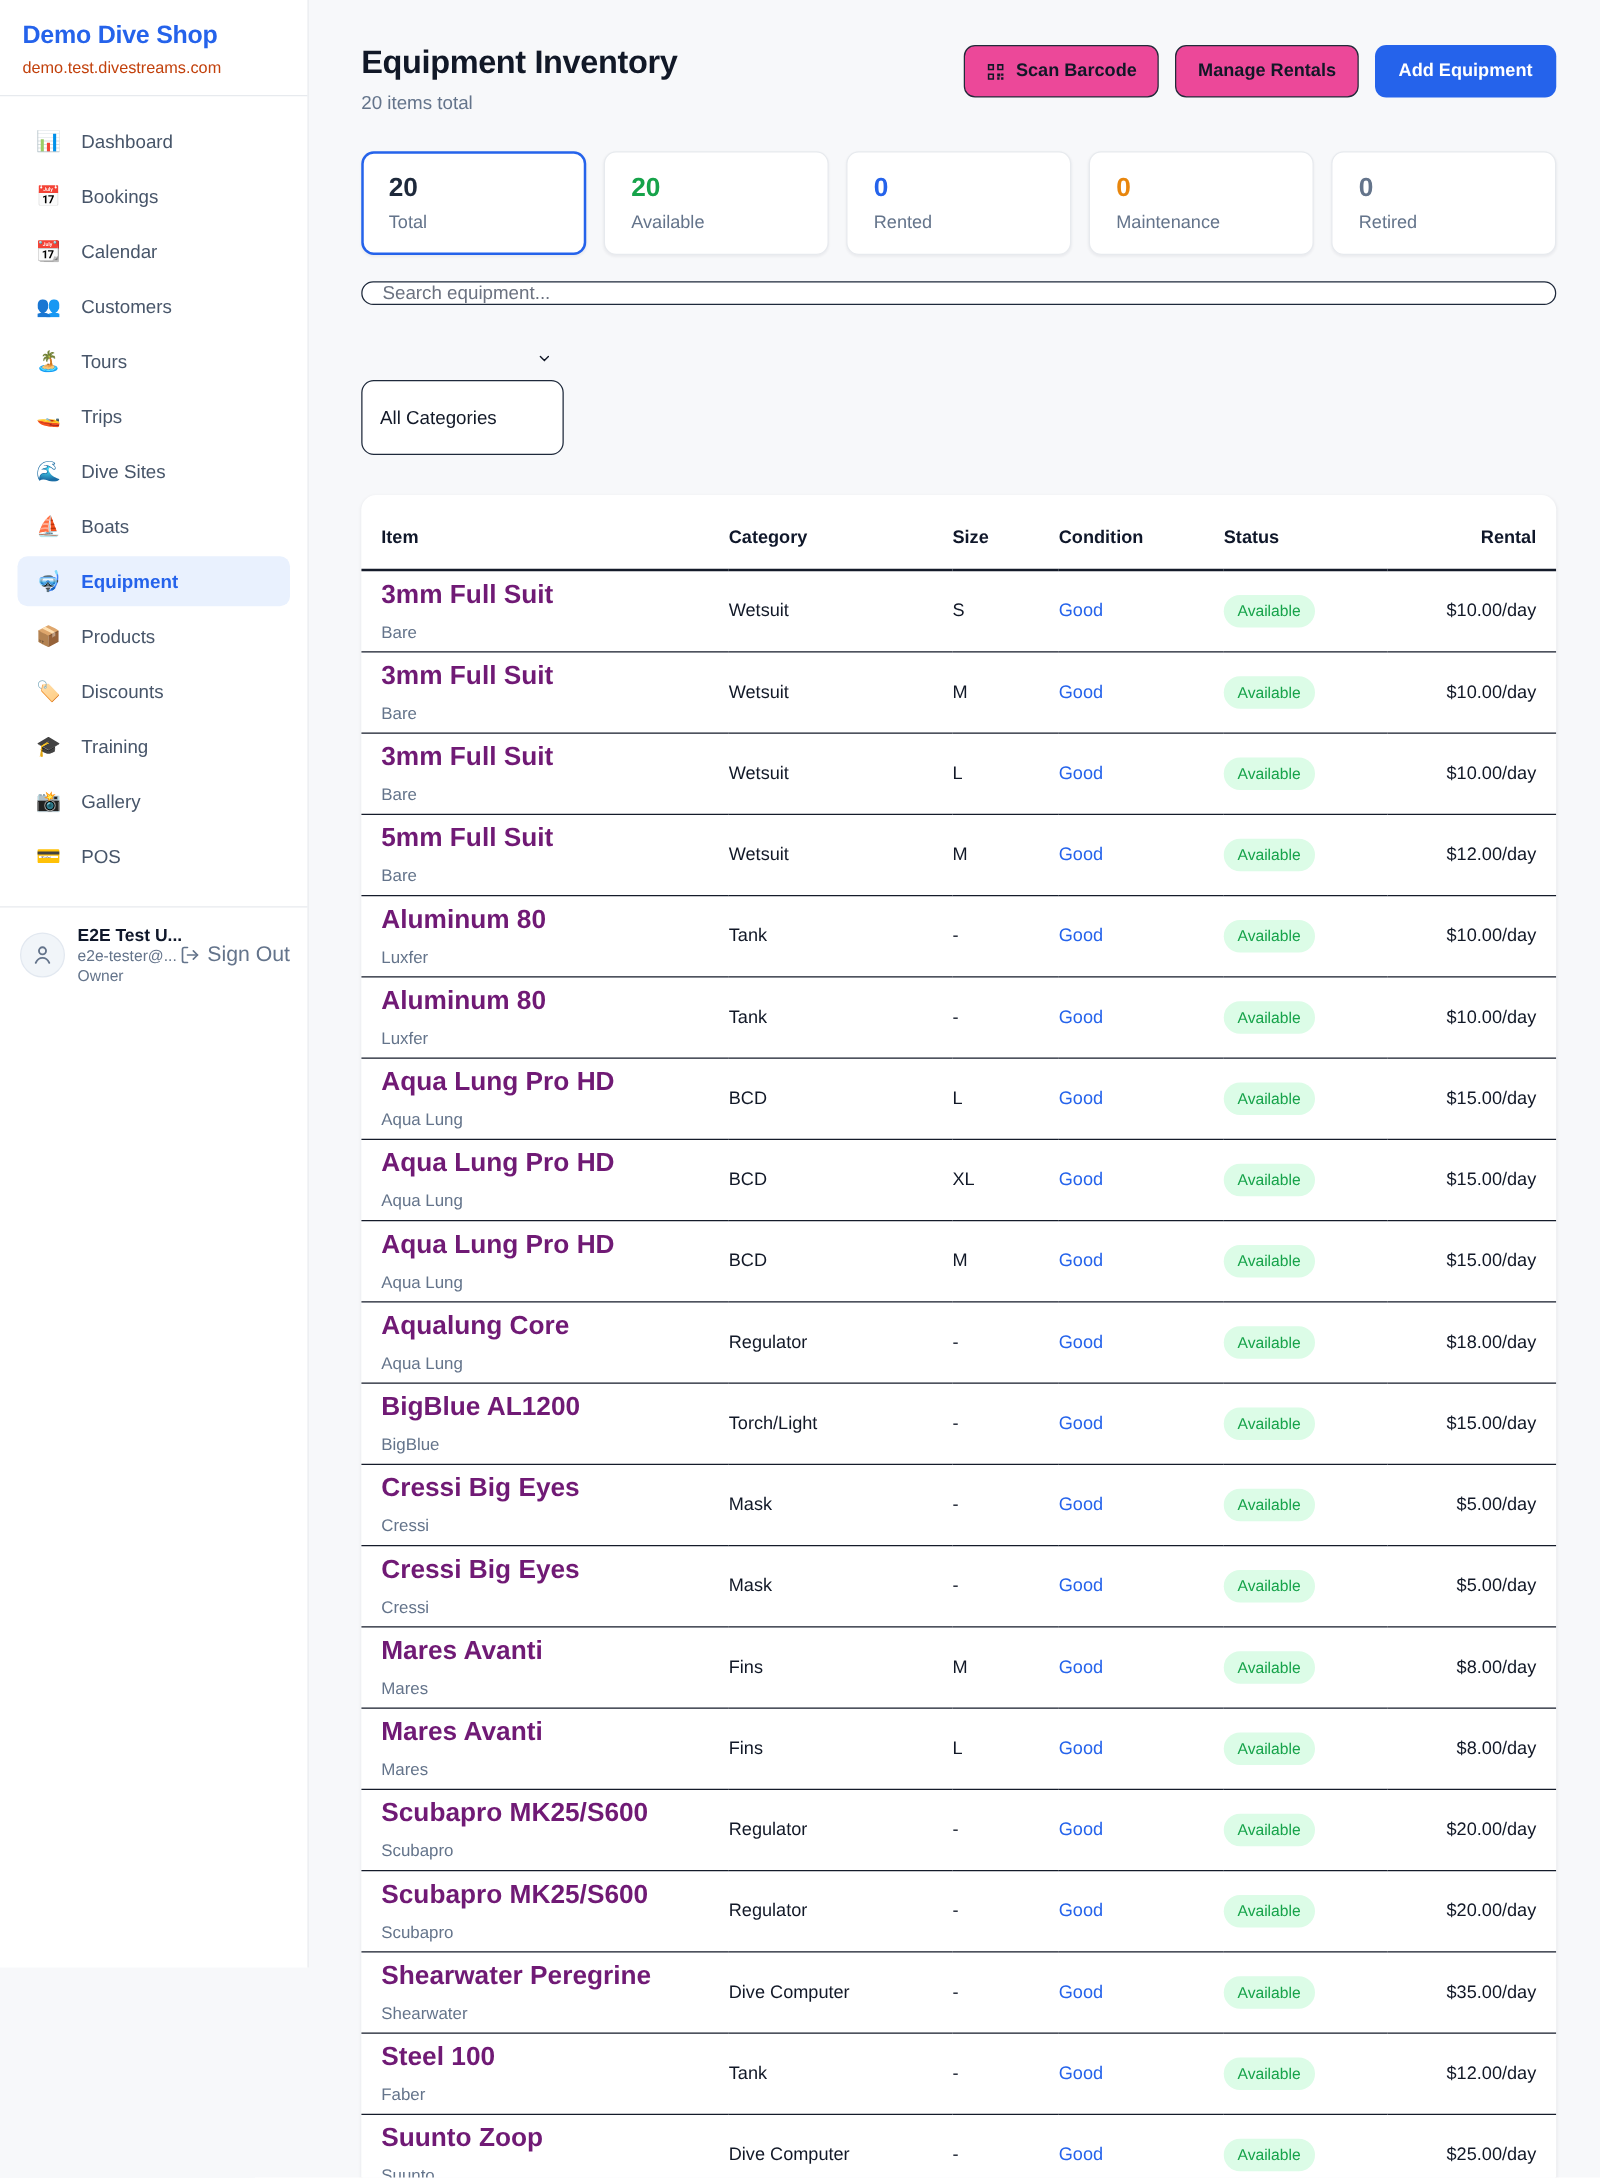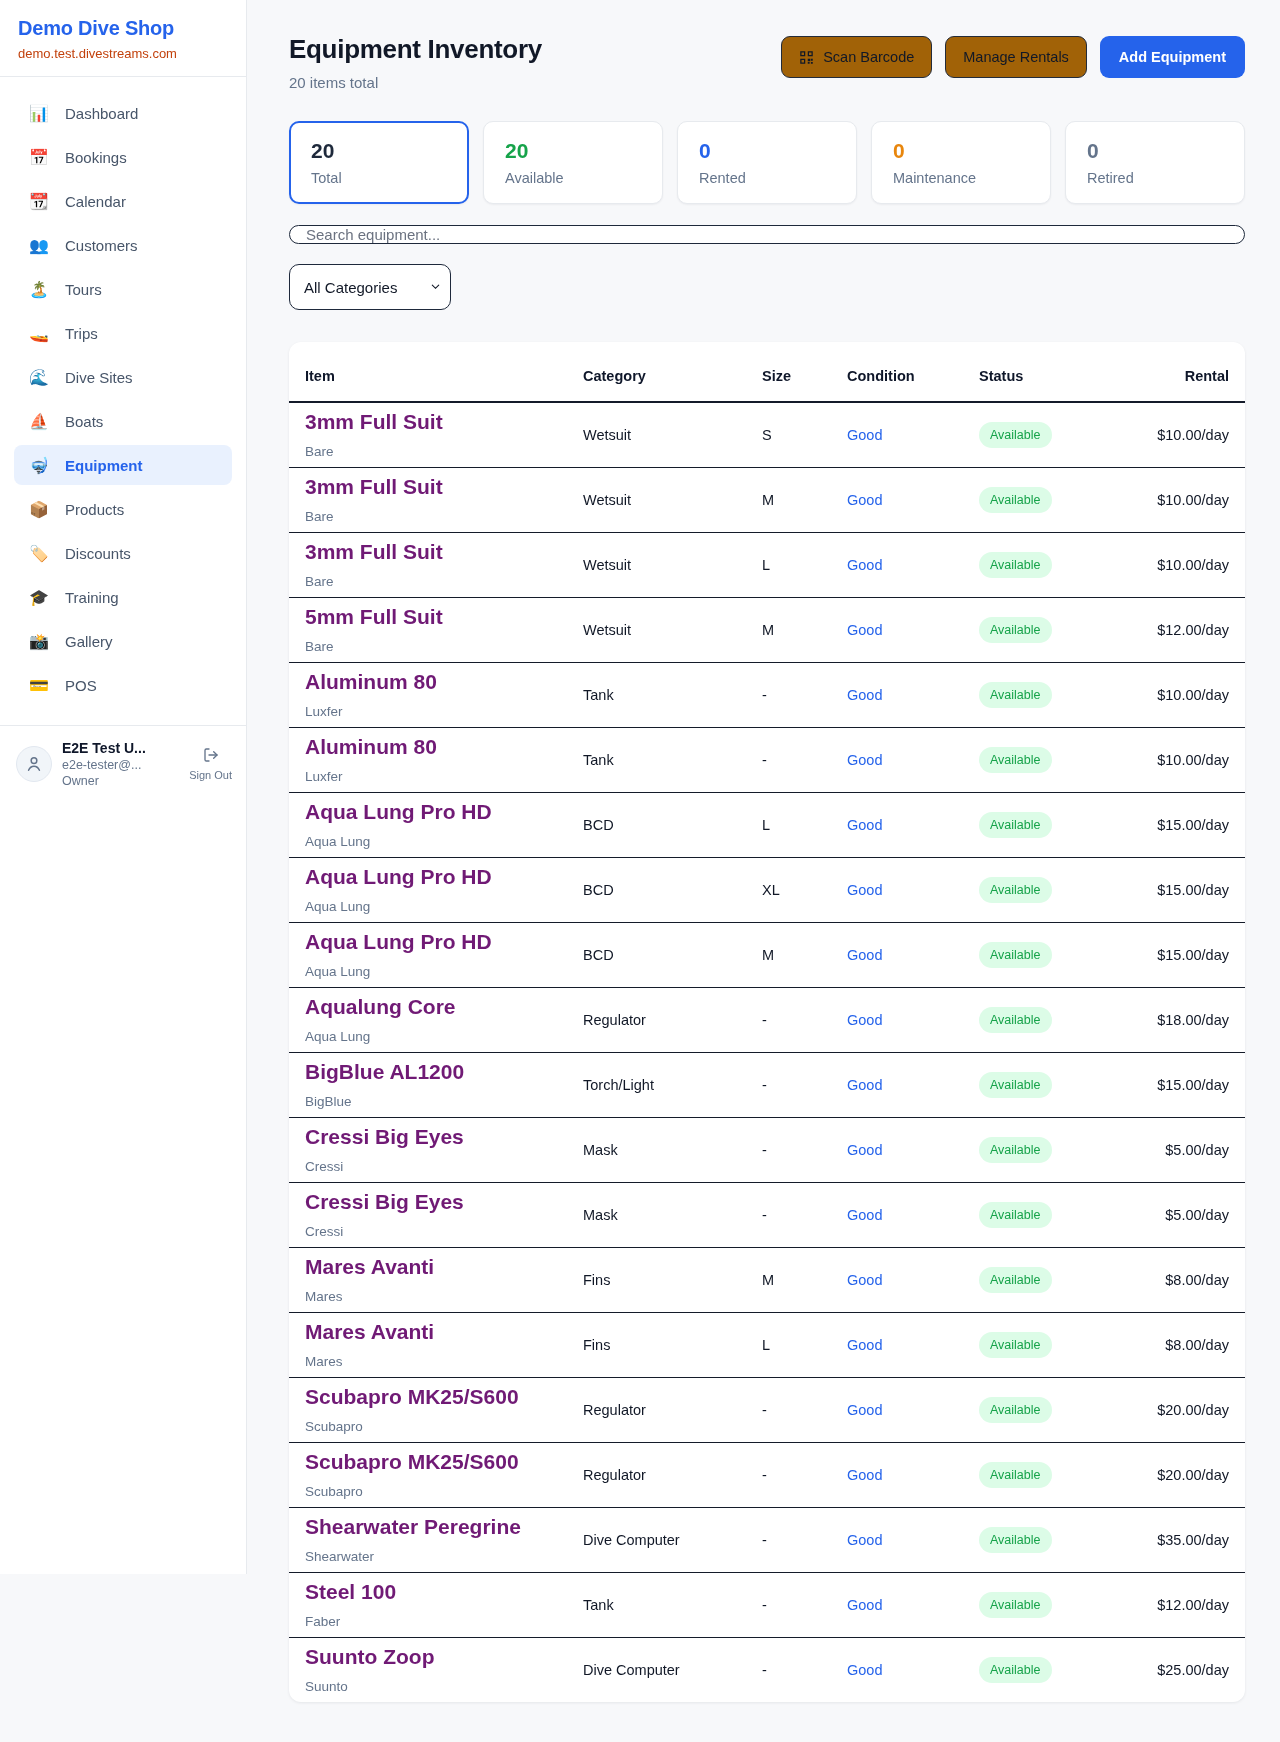--- a/index.html
+++ b/index.html
@@ -28,30 +28,30 @@
     border-top:1px solid #e7eaee; margin-top:8px; padding:14px 14px 14px 16px;
     display:flex; align-items:center; gap:10px;
   }
   .avatar {
     width:36px; height:36px; border-radius:50%; background:#f1f5f9;
     border:1px solid #e2e8f0; display:flex; align-items:center; justify-content:center; flex:0 0 36px;
   }
   .user-info { min-width:0; }
   .user-name { font-size:14px; font-weight:bold; color:#0f172a; white-space:nowrap; }
   .user-email, .user-role { font-size:12.5px; color:#64748b; margin-top:2px; white-space:nowrap; }
-  .signout { margin-left:auto; display:flex; align-items:center; gap:6px; color:#64748b; font-size:11px; cursor:pointer; white-space:nowrap;flex-direction:column; }
+  .signout { margin-left:auto; display:flex; align-items:center; gap:6px; color:#64748b; font-size:17px; cursor:pointer; white-space:nowrap; }
   
   .main { position:absolute; left:289px; top:0; width:956px; }
   .header-row { margin-top:34px; display:flex; justify-content:space-between; align-items:flex-start; }
   .page-title { font-size:26px; font-weight:bold; color:#111827; letter-spacing:-0.3px; }
   .page-subtitle { font-size:15px; color:#64748b; margin-top:9px; }
   .header-actions { display:flex; gap:13px; margin-top:2px; }
   .btn {
-    height:42px; border-radius:9px; background:#a16207; border:1.5px solid #222b3a;
-    font-size:14.5px; font-weight:400; color:#111827; padding:4px 17px;
+    height:42px; border-radius:9px; background:#ec4899; border:1.5px solid #222b3a;
+    font-size:14.5px; font-weight:700; color:#111827; padding:4px 17px;
     display:flex; align-items:center; gap:9px; cursor:pointer;
     font-family:inherit;
   }
   .btn-primary { background:#2563eb; border:none; color:#fff; font-weight:bold; padding:0 19px; }
   
   .stats-row { display:flex; gap:14px; margin-top:30px; }
   .stat-card {
     flex:1; background:#fff; border:1px solid #e7eaee; border-radius:10px;
     padding:17px 21px; box-shadow:0 1px 2px rgba(15,23,42,0.05); cursor:pointer;
   }
@@ -60,23 +60,23 @@
   .stat-label { font-size:14.5px; color:#64748b; margin-top:7px; }
   
   .filter-row { display:flex; gap:20px; margin-top:21px;flex-direction:column; }
   .search-input {
     flex:1; height:46px; border:1.5px solid #1e293b; border-radius:10px;
     padding:0 16px; font-size:15px; font-family:inherit; color:#111827; background:#fff; outline:none;
   }
   .search-input::placeholder { color:#6b7280; }
   .select-wrap { position:relative; width:162px; }
   .category-select {
-    width:100%; height:46px; border:1.5px solid #1e293b; border-radius:10px;
+    width:100%; height:60px; border:1.5px solid #1e293b; border-radius:10px;
     background:#fff; font-size:15px; font-family:inherit; color:#111827;
-    padding:0 28px 0 14px; appearance:none; -webkit-appearance:none; outline:none; cursor:pointer;
+    padding:0 28px 0 14px; appearance:none; -webkit-appearance:none; outline:none; cursor:pointer;margin-top:40px;
   }
   .select-caret { position:absolute; right:10px; top:17px; pointer-events:none; color:#111827; }
   
   .table-card {
     margin:32px 0 30px; background:#fff; border-radius:12px; overflow:hidden;
     box-shadow:0 1px 3px rgba(15,23,42,0.08);
   }
   table { width:100%; border-collapse:collapse; table-layout:fixed; }
   thead th {
     text-align:left; font-size:14.5px; font-weight:bold; color:#0f172a;

